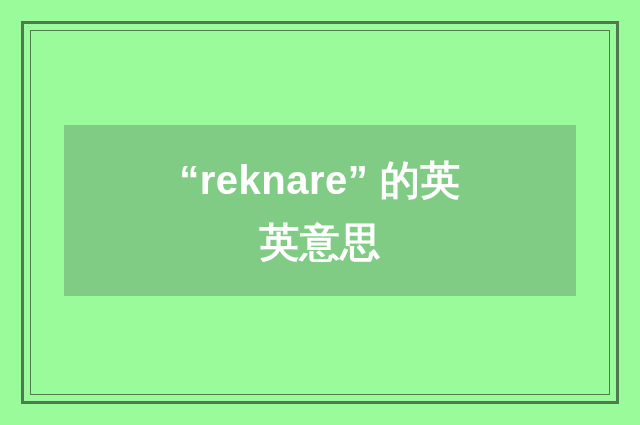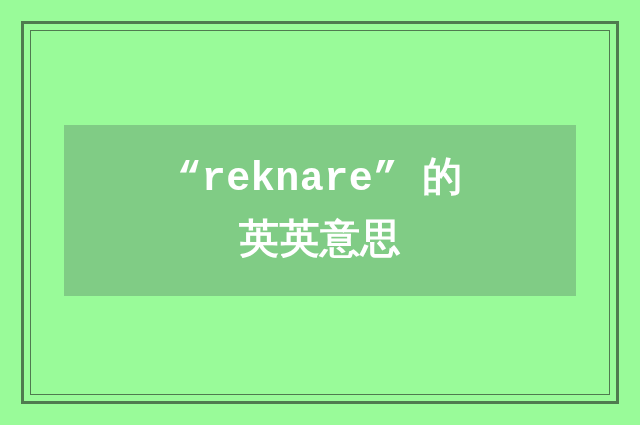--- a/index.html
+++ b/index.html
@@ -57,21 +57,21 @@
     box-sizing: border-box;
     display: flex;
     align-items: center;
     justify-content: center;
     padding: 0 96px;
   }
 
   .headline {
     margin: 0;
     color: #ffffff;
-    font-family: Liberation Mono, monospace;
+    font-family: Liberation Sans, sans-serif;
     font-weight: bold;
     font-size: 40px;
     line-height: 1.55;
     text-align: center;
     letter-spacing: 0.5px;
     word-break: break-all;
     overflow-wrap: anywhere;
   }
 </style>
 </head>

